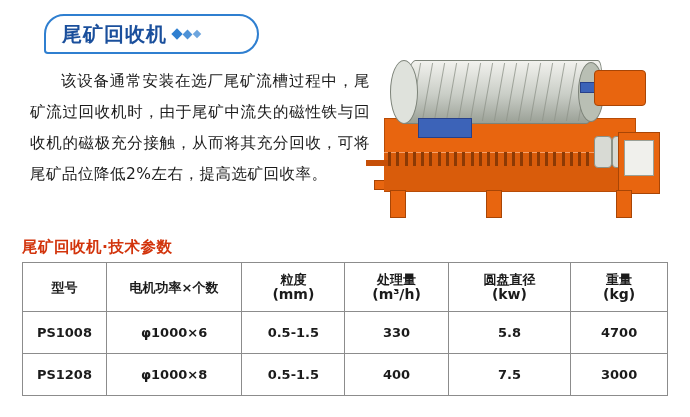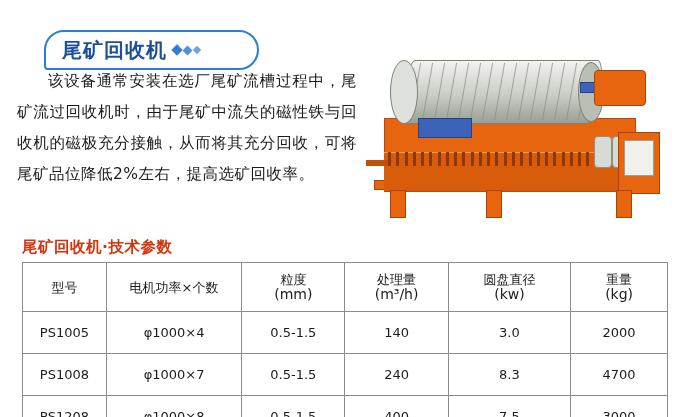--- a/index.html
+++ b/index.html
@@ -12,21 +12,21 @@
     background: #ffffff;
     font-family: "DejaVu Sans", "Liberation Sans", sans-serif;
     overflow: hidden;
     position: relative;
   }
 
   
   .title-wrap {
     position: absolute;
     left: 44px;
-    top: 30px;
+    top: 14px;
     width: 230px;
     height: 42px;
   }
   .title-badge {
     position: relative;
     width: 215px;
     height: 40px;
     border: 2px solid #2f7fd0;
     border-radius: 21px 21px 21px 4px;
     box-sizing: border-box;
@@ -52,21 +52,21 @@
     height: 8px;
     background: #2f7fd0;
     transform: rotate(45deg);
   }
   .dia.d2 { width: 7px; height: 7px; opacity: .85; }
   .dia.d3 { width: 6px; height: 6px; opacity: .7; }
 
   
   .para {
     position: absolute;
-    left: 17px;
+    left: 30px;
     top: 66px;
     width: 340px;
     font-size: 15.5px;
     line-height: 31px;
     color: #1b1b1b;
     text-align: justify;
     text-indent: 2em;
     letter-spacing: .5px;
   }
 
@@ -258,21 +258,21 @@
     border-collapse: collapse;
     width: 100%;
     font-size: 13px;
     color: #1b1b1b;
   }
   th, td {
     border: 1px solid #8c8c8c;
     text-align: center;
     vertical-align: middle;
     height: 37px;
-    font-weight: normal;
+    font-weight: bold;
     padding: 2px 5px;
   }
   thead th {
     height: 44px;
     line-height: 15px;
   }
   .sub {
     font-size: 14px;
   }
   .col1 { width: 13%; }
@@ -391,33 +391,25 @@
           <div class="sub">(kw)</div>
         </th>
         <th class="col6">
           <div>重量</div>
           <div class="sub">(kg)</div>
         </th>
       </tr>
     </thead>
     <tbody>
       <tr>
-        <td>PS1005</td>
-        <td>φ1000×4</td>
+        <td>PS1008</td>
+        <td>φ1000×6</td>
         <td>0.5-1.5</td>
-        <td>140</td>
-        <td>3.0</td>
-        <td>2000</td>
-      </tr>
-      <tr>
-        <td>PS1008</td>
-        <td>φ1000×7</td>
-        <td>0.5-1.5</td>
-        <td>240</td>
-        <td>8.3</td>
+        <td>330</td>
+        <td>5.8</td>
         <td>4700</td>
       </tr>
       <tr>
         <td>PS1208</td>
         <td>φ1000×8</td>
         <td>0.5-1.5</td>
         <td>400</td>
         <td>7.5</td>
         <td>3000</td>
       </tr>

